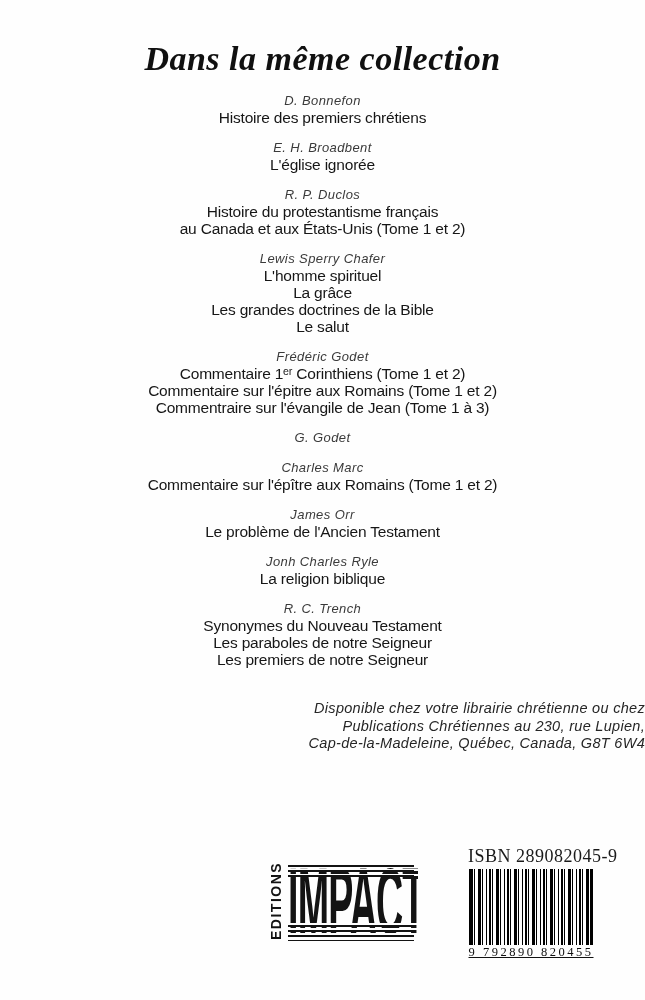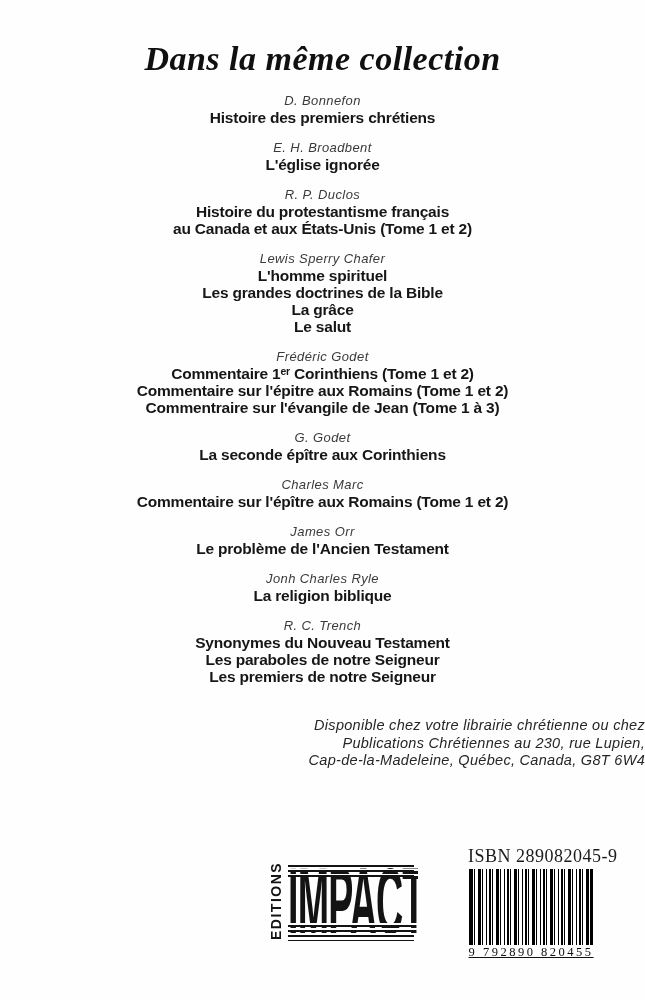--- a/index.html
+++ b/index.html
@@ -28,21 +28,21 @@
   .author{
     font-family:"Liberation Sans",sans-serif;
     font-style:italic;
     font-weight:400;
     font-size:13px;
     line-height:17px;
     color:#3a3a3a;
     letter-spacing:0.4px;
   }
   .titles div{
-    font-weight:700;
+    font-weight:400;
     font-size:15.5px;
     line-height:17px;
     letter-spacing:-0.2px;
     color:#161616;
   }
   .availability{
     margin-top:32px;
     text-align:right;
     font-style:italic;
     font-weight:400;
@@ -161,40 +161,37 @@
       <div class="titles">
           <div>Histoire du protestantisme français</div>
           <div>au Canada et aux États-Unis (Tome 1 et 2)</div>
         </div>
     </div>
 
     <div class="entry">
       <div class="author">Lewis Sperry Chafer</div>
       <div class="titles">
           <div>L'homme spirituel</div>
+          <div>La grâce</div>
           <div>Les grandes doctrines de la Bible</div>
-          <div>La grâce</div>
           <div>Le salut</div>
         </div>
     </div>
 
     <div class="entry">
       <div class="author">Frédéric Godet</div>
       <div class="titles">
           <div>Commentaire 1ᵉʳ Corinthiens (Tome 1 et 2)</div>
           <div>Commentaire sur l'épitre aux Romains (Tome 1 et 2)</div>
           <div>Commentraire sur l'évangile de Jean (Tome 1 à 3)</div>
         </div>
     </div>
 
     <div class="entry">
       <div class="author">G. Godet</div>
-      <div class="titles">
-          <div>La seconde épître aux Corinthiens</div>
-        </div>
     </div>
 
     <div class="entry">
       <div class="author">Charles Marc</div>
       <div class="titles">
           <div>Commentaire sur l'épître aux Romains (Tome 1 et 2)</div>
         </div>
     </div>
 
     <div class="entry">

